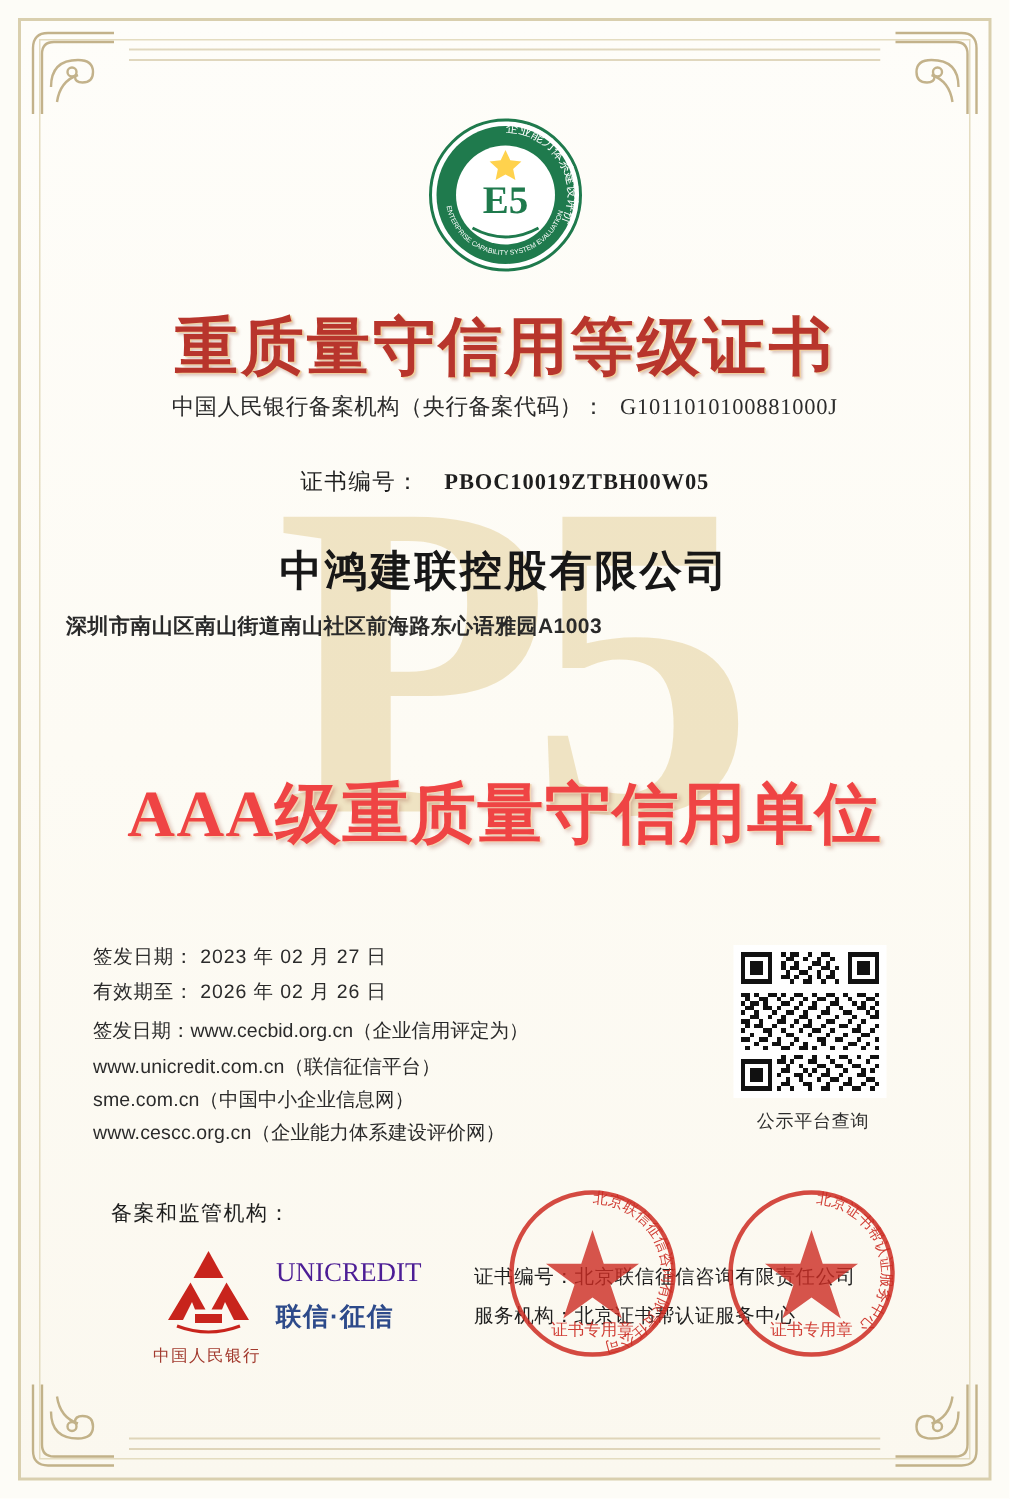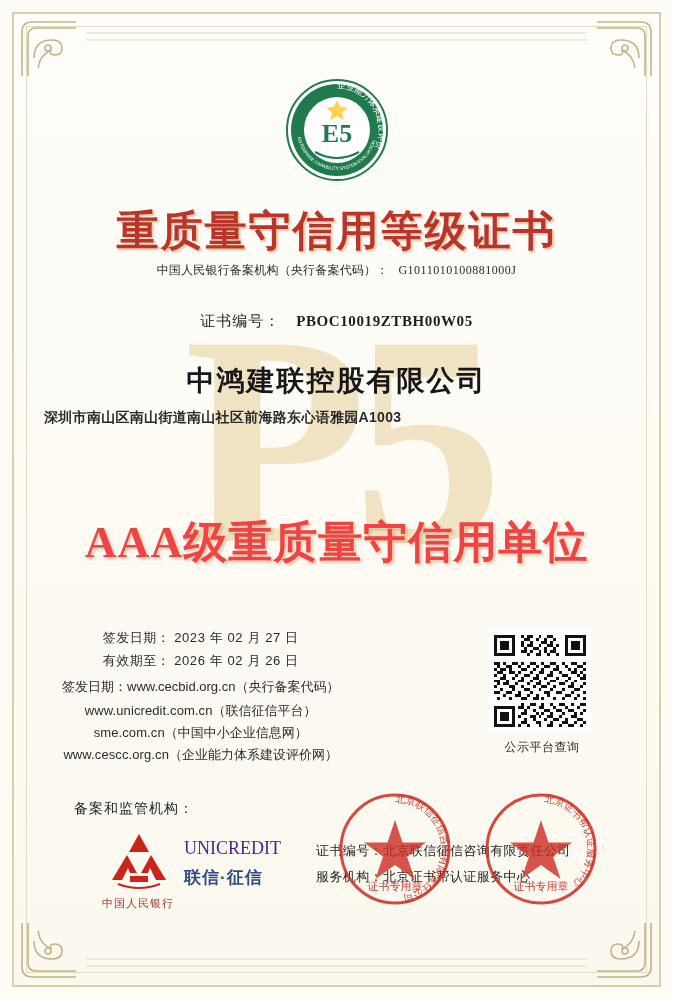--- a/index.html
+++ b/index.html
@@ -93,21 +93,21 @@
     font-size: 42px;
     letter-spacing: 2px;
     color: #b8352c;
     text-shadow: 1px 1px 0 #f0d0a0, 2px 2px 2px rgba(120,40,20,.25);
   }
   .subtitle {
     position: absolute;
     left: 0; right: 0;
     top: 262px;
     text-align: center;
-    font-size: 12px;
+    font-size: 15px;
     color: #2b2b2b;
     letter-spacing: .2px;
   }
   .subtitle .code {
     font-family: "Liberation Serif", serif;
     letter-spacing: .5px;
     margin-left: 10px;
   }
   .cert-no {
     position: absolute;
@@ -170,21 +170,20 @@
   }
 
   
   .details {
     position: absolute;
     left: 62px;
     top: 626px;
     font-size: 13px;
     color: #2b2b2b;
     line-height: 23px;
-    text-align: center;
   }
   .details .row { white-space: nowrap; }
   .details .row .k { letter-spacing: .5px; }
   .details .row .v { margin-left: 4px; letter-spacing: .6px; }
   .website-list { margin-top: 2px; }
   .website-list .wrow { white-space: nowrap; line-height: 22px; }
   .website-list .wrow .url { letter-spacing: .1px; }
   .websites-head { margin-top: 3px; }
 
   
@@ -387,21 +386,21 @@
   <div class="rating-value">AAA级重质量守信用单位</div>
 
   <div class="details">
     <div class="row">
       <span class="k">签发日期：</span><span class="v">2023 年 02 月 27 日</span>
     </div>
     <div class="row">
       <span class="k">有效期至：</span><span class="v">2026 年 02 月 26 日</span>
     </div>
     <div class="websites-head">
-      <span class="k">签发日期：</span><span class="url">www.cecbid.org.cn</span><span>（央行备案代码）</span>
+      <span class="k">签发日期：</span><span class="url">www.cecbid.org.cn</span><span>（企业信用评定为）</span>
     </div>
     <div class="website-list">
       <div class="wrow">
         <span class="url">www.unicredit.com.cn</span><span>（联信征信平台）</span>
       </div>
       <div class="wrow">
         <span class="url">sme.com.cn</span><span>（中国中小企业信息网）</span>
       </div>
       <div class="wrow">
         <span class="url">www.cescc.org.cn</span><span>（企业能力体系建设评价网）</span>

